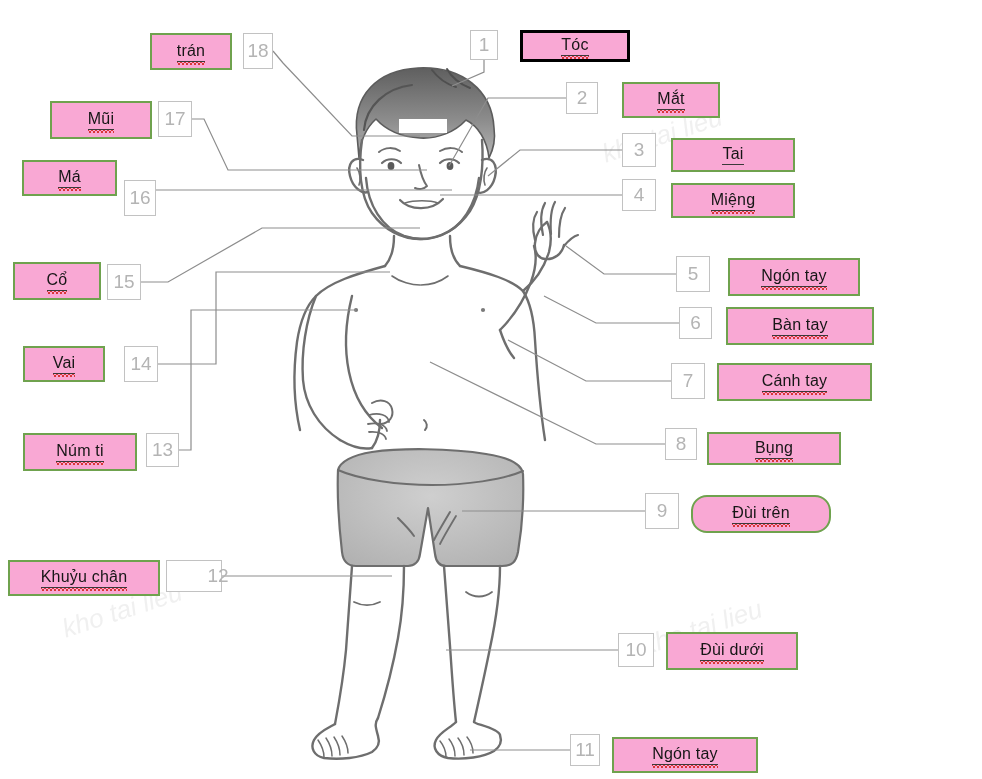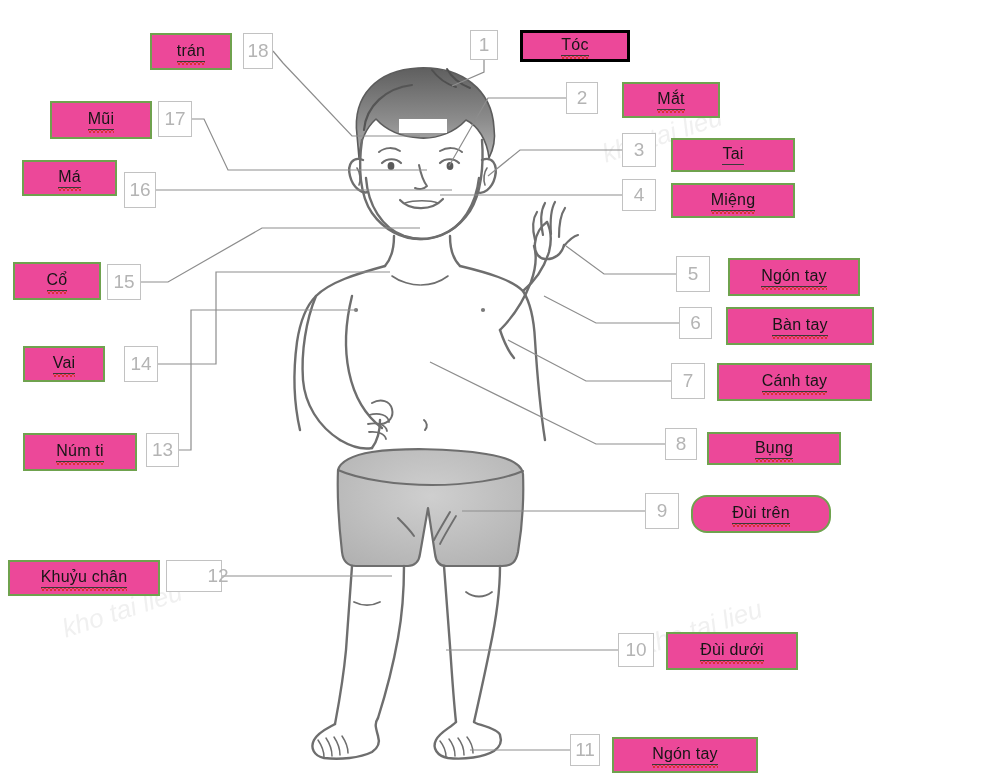--- a/index.html
+++ b/index.html
@@ -31,21 +31,21 @@
     position: absolute;
     left: 0; top: 0;
     width: 982px; height: 779px;
     z-index: 3;
   }
 
   .label-box {
     position: absolute;
     box-sizing: border-box;
     border: 2px solid #6fa24e;
-    background: #ec4899;
+    background: #f9a8d4;
     display: flex;
     align-items: center;
     justify-content: center;
     color: #161616;
     font-size: 16px;
     letter-spacing: 0.2px;
   }
   .label-box.accent-black {
     border: 3px solid #000000;
   }
@@ -331,21 +331,21 @@
         <span class="label-text squiggle">Núm ti</span>
       </div>
       <div class="num-box" style="left: 124px; top: 346px; width: 34px; height: 36px;">14</div>
       <div class="label-box" style="left: 23px; top: 346px; width: 82px; height: 36px;">
         <span class="label-text squiggle">Vai</span>
       </div>
       <div class="num-box" style="left: 107px; top: 264px; width: 34px; height: 36px;">15</div>
       <div class="label-box" style="left: 13px; top: 262px; width: 88px; height: 38px;">
         <span class="label-text squiggle">Cổ</span>
       </div>
-      <div class="num-box" style="left: 124px; top: 172px; width: 32px; height: 36px;">16</div>
+      <div class="num-box" style="left: 124px; top: 180px; width: 32px; height: 36px;">16</div>
       <div class="label-box" style="left: 22px; top: 160px; width: 95px; height: 36px;">
         <span class="label-text squiggle">Má</span>
       </div>
       <div class="num-box" style="left: 158px; top: 101px; width: 34px; height: 36px;">17</div>
       <div class="label-box" style="left: 50px; top: 101px; width: 102px; height: 38px;">
         <span class="label-text squiggle">Mũi</span>
       </div>
       <div class="num-box" style="left: 243px; top: 33px; width: 30px; height: 36px;">18</div>
       <div class="label-box" style="left: 150px; top: 33px; width: 82px; height: 37px;">
         <span class="label-text squiggle">trán</span>

